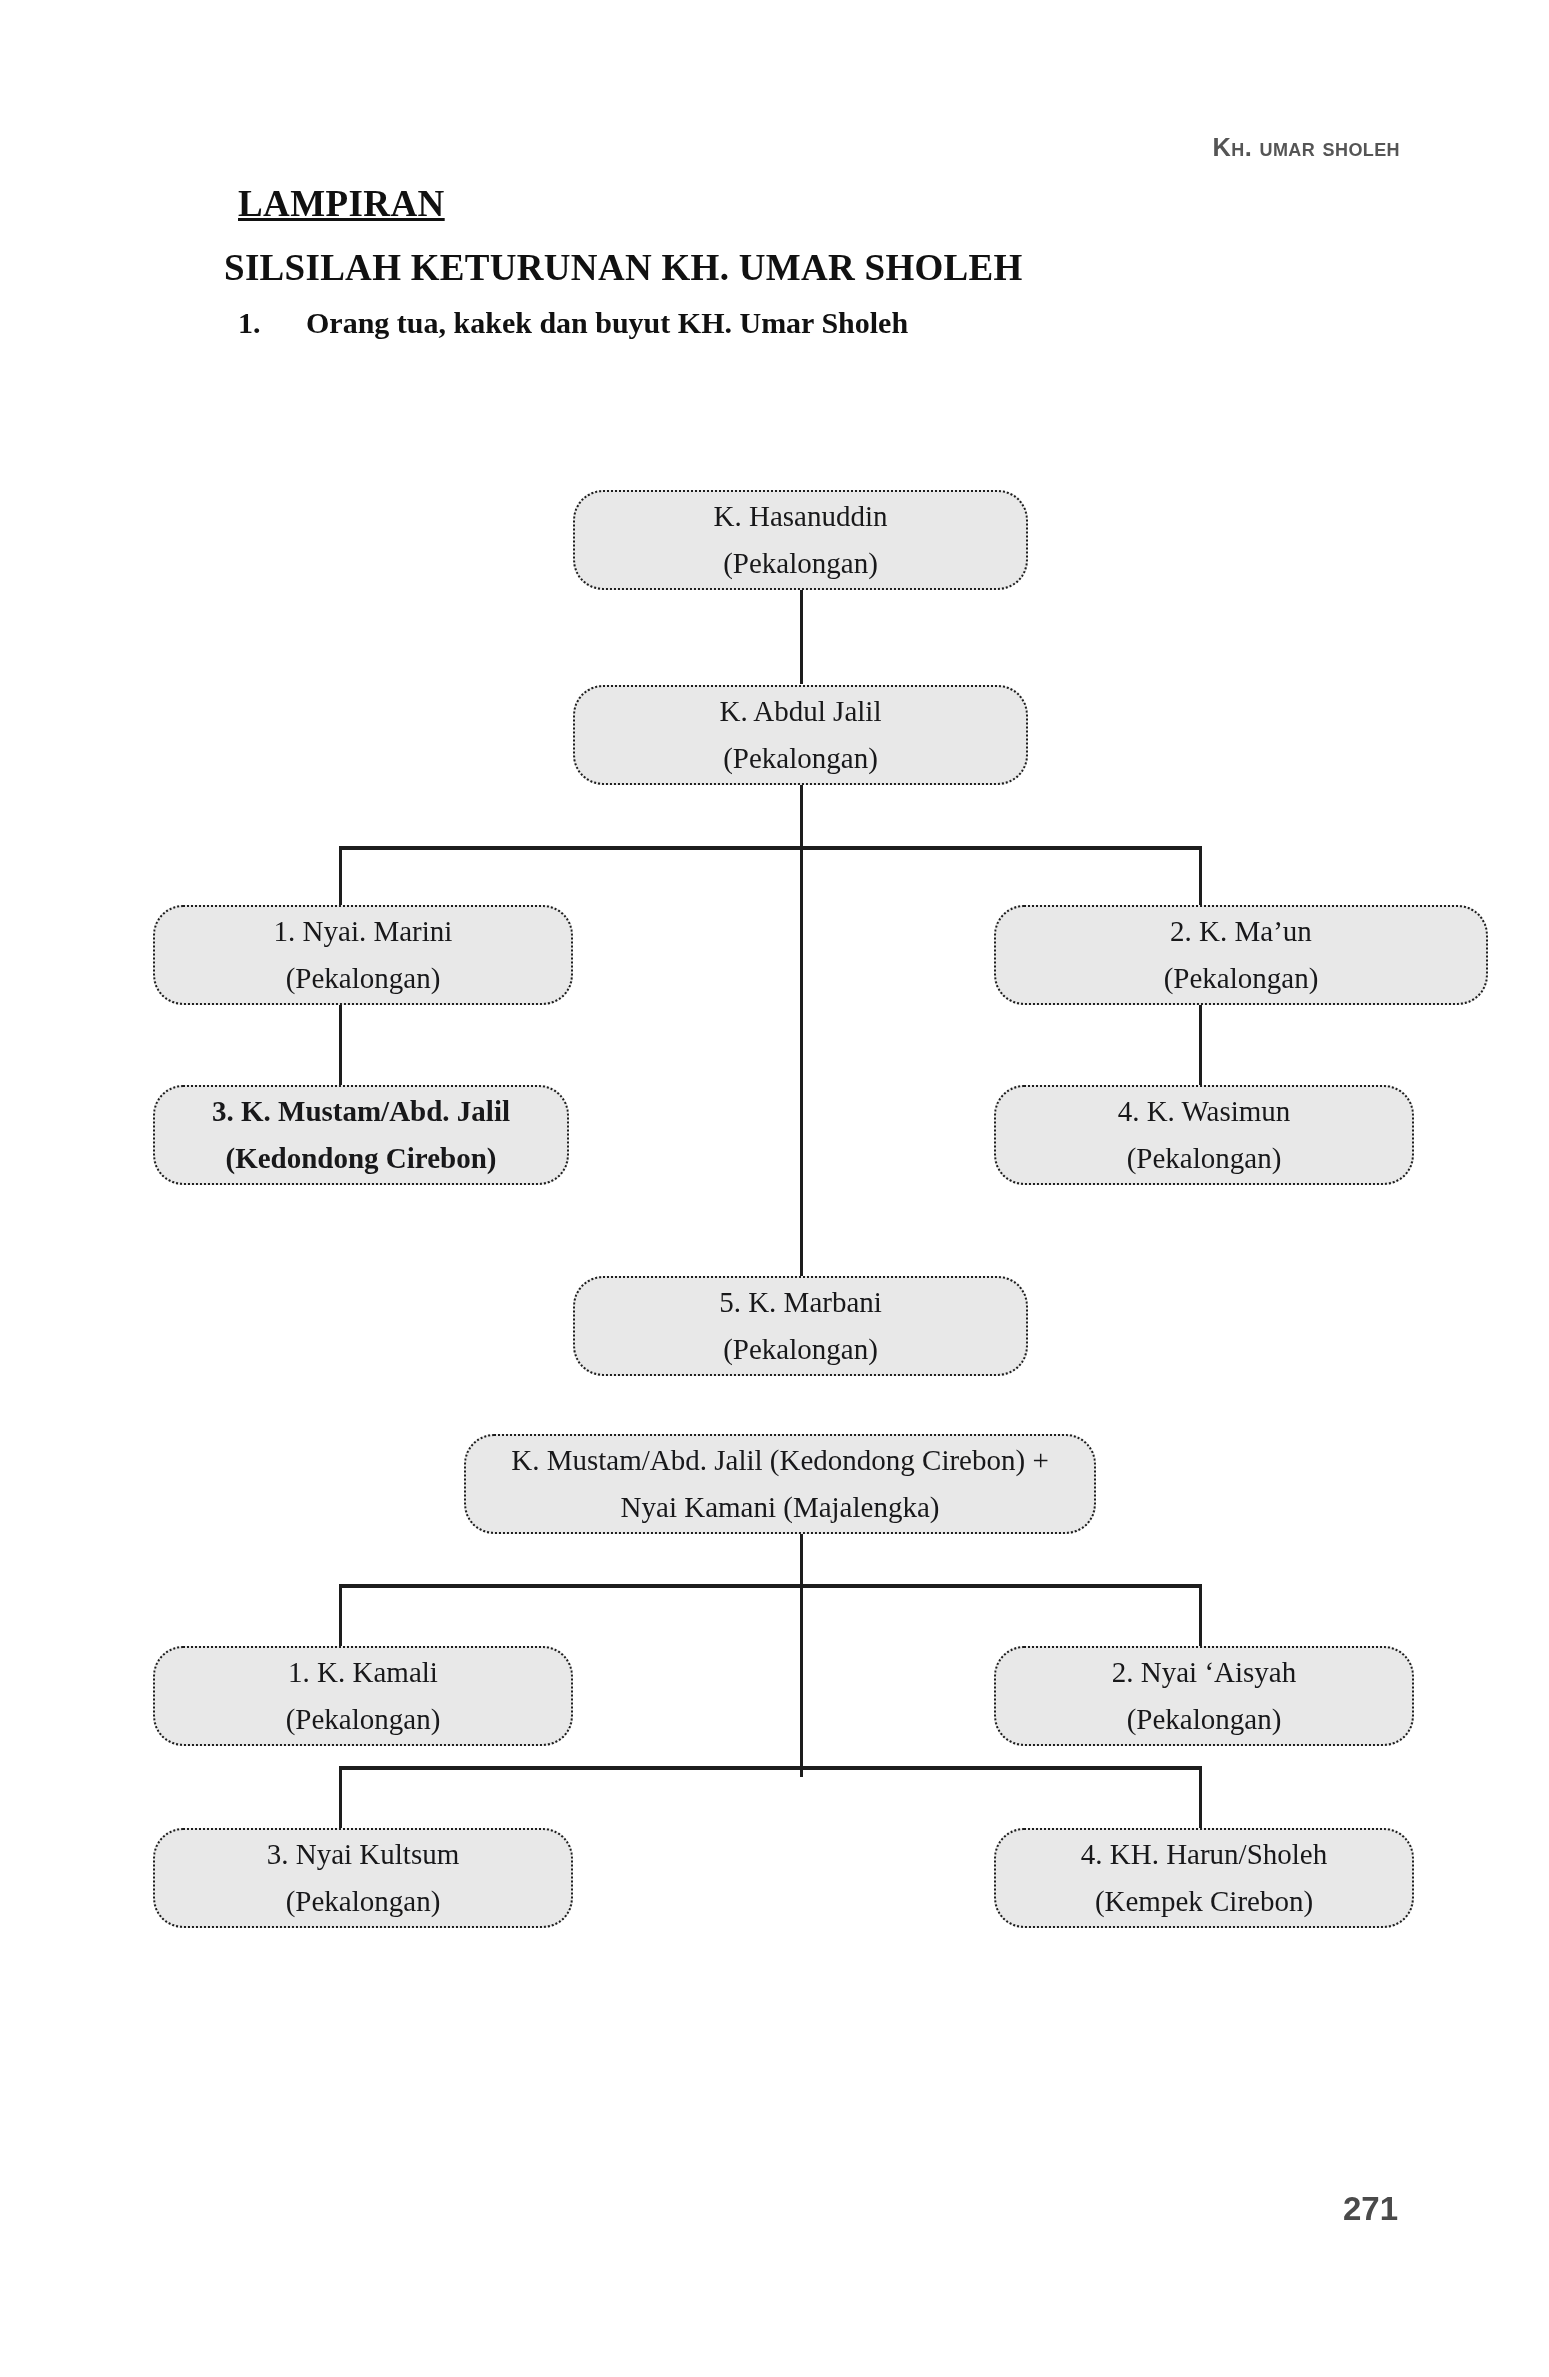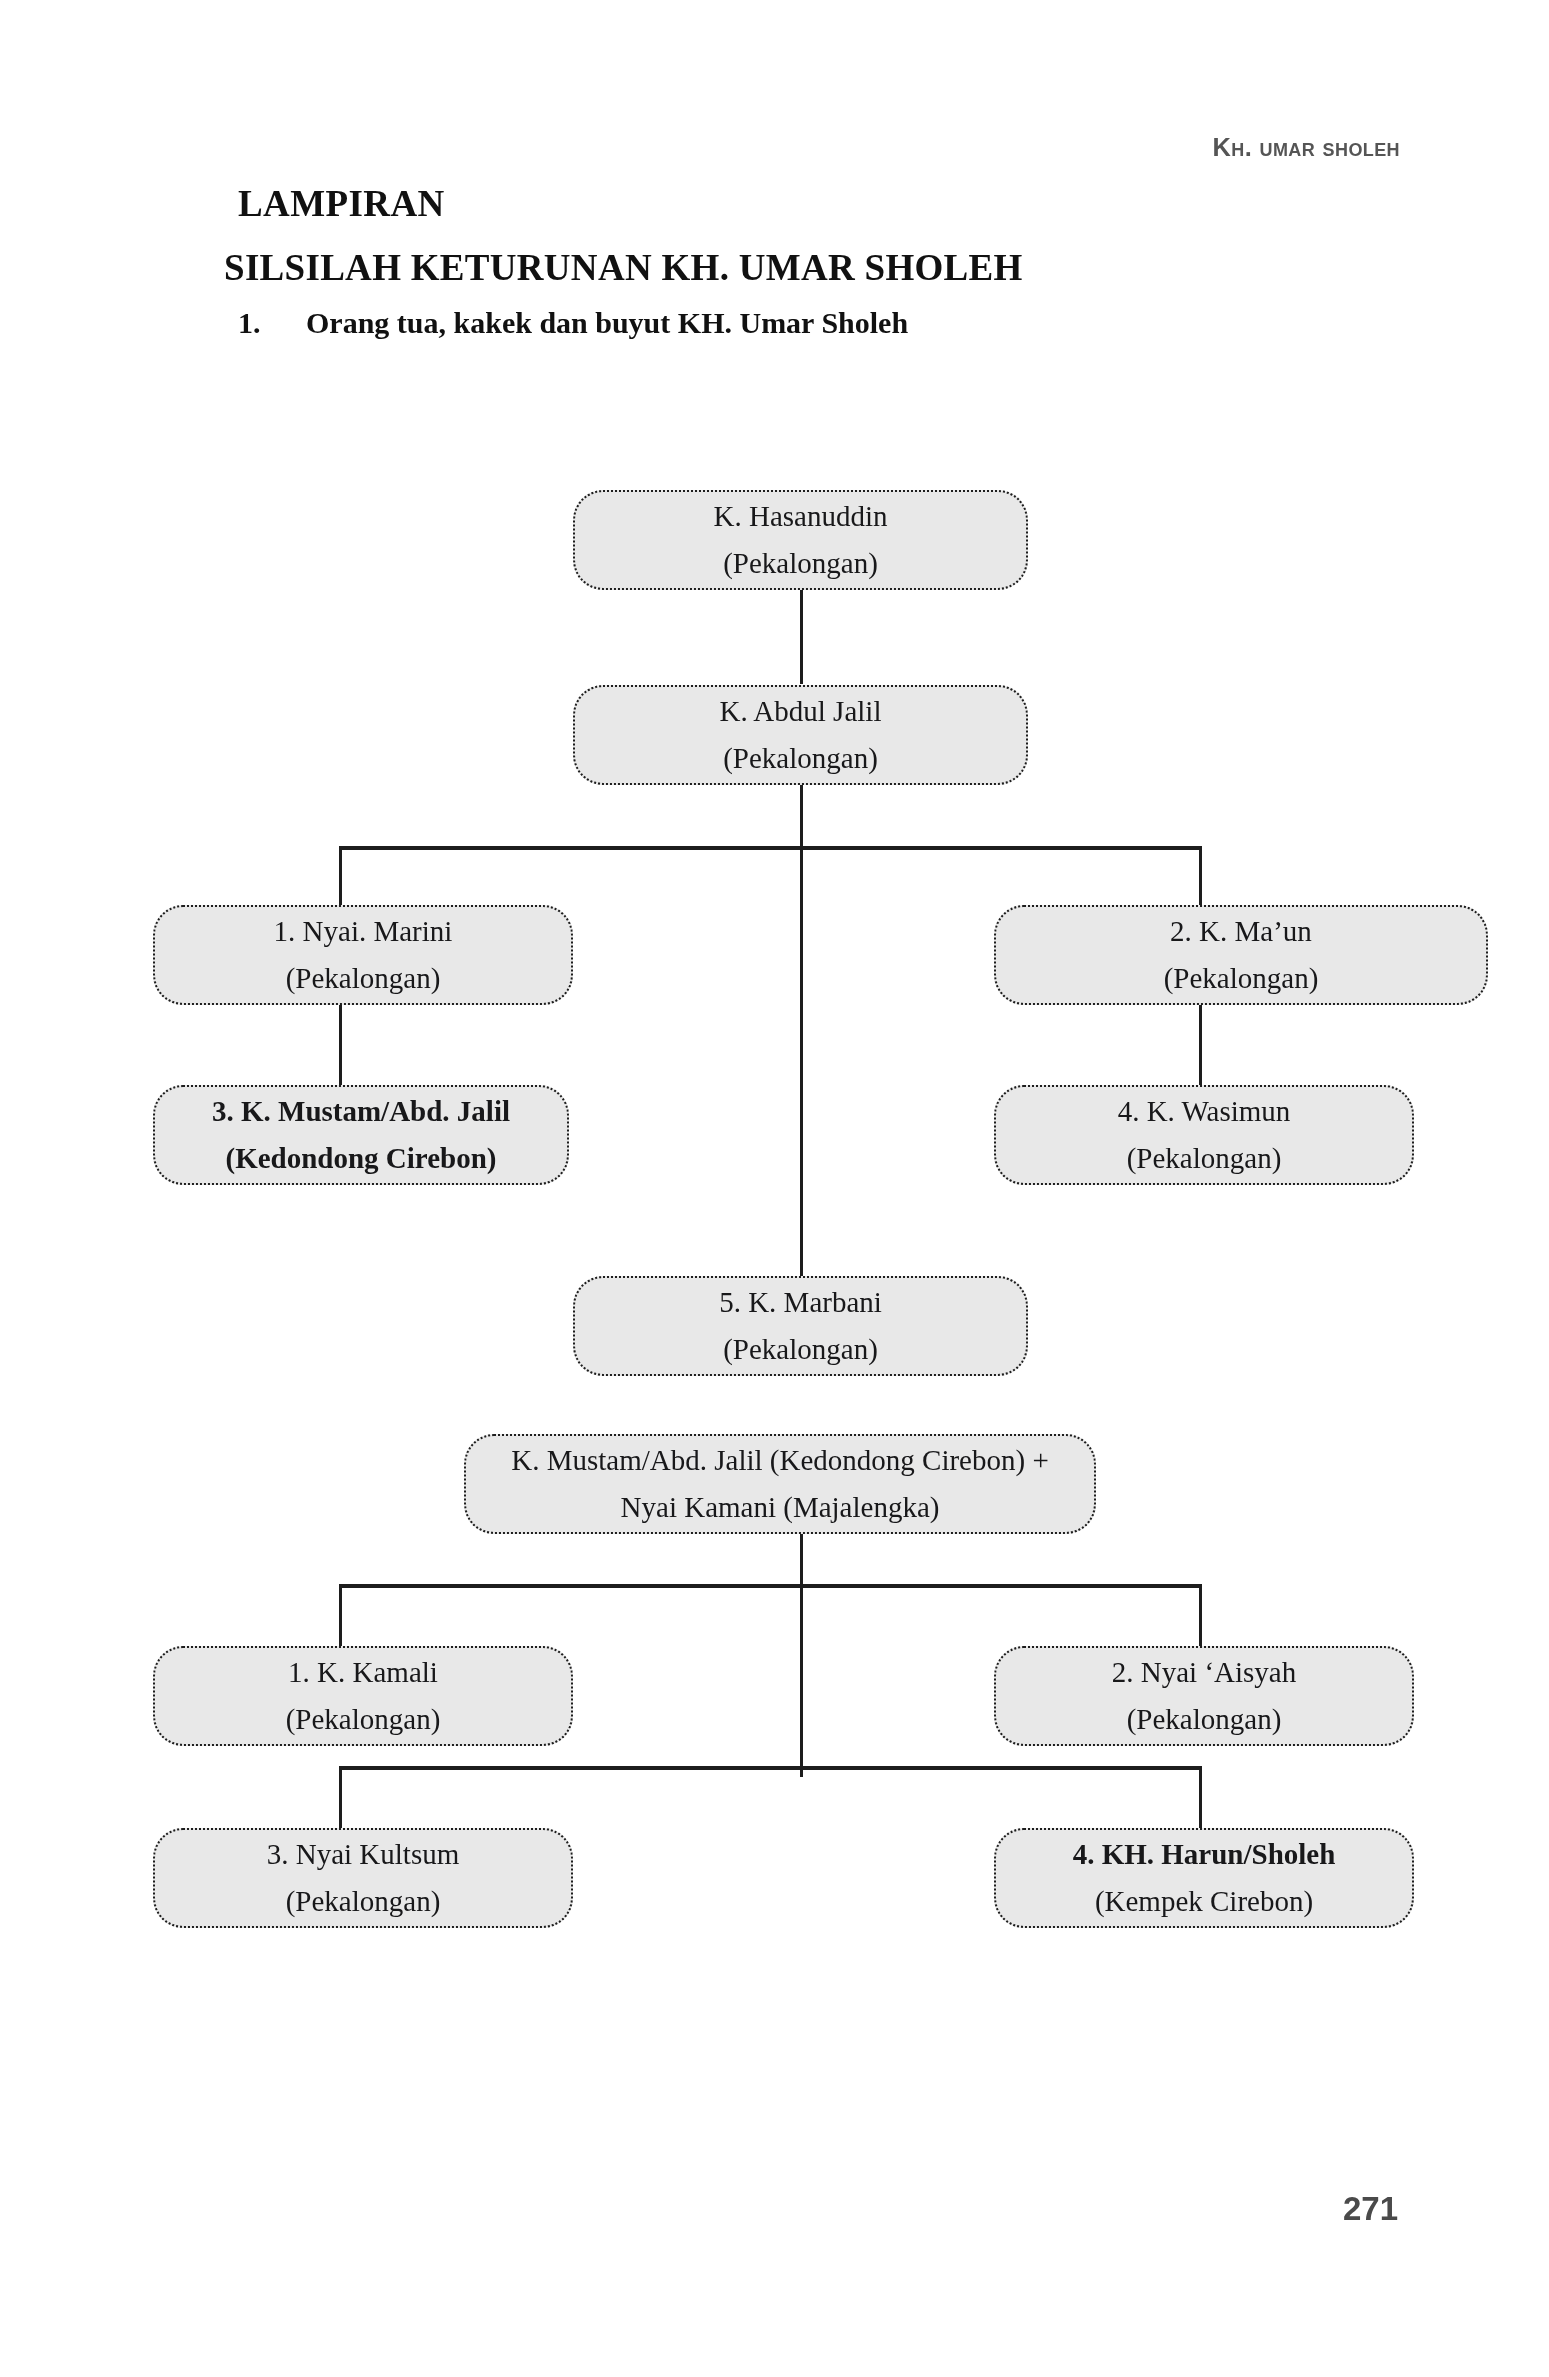--- a/index.html
+++ b/index.html
@@ -34,20 +34,21 @@
   
   #title-lampiran {
     position: absolute;
     left: 238px;
     top: 182px;
     font-family: "Liberation Serif", "DejaVu Serif", serif;
     font-weight: bold;
     font-size: 37px;
     letter-spacing: 0.4px;
     color: #111111;
+    text-decoration: underline;
   }
   #title-silsilah {
     position: absolute;
     left: 224px;
     top: 246px;
     font-family: "Liberation Serif", "DejaVu Serif", serif;
     font-weight: bold;
     font-size: 37px;
     letter-spacing: 0.3px;
     color: #111111;
@@ -84,21 +85,21 @@
     justify-content: center;
     text-align: right;
     font-family: "Liberation Serif", "DejaVu Serif", serif;
     font-size: 29px;
     line-height: 1.42;
     color: #18181a;
     z-index: 2;
   }
   .node .ln2 { margin-top: 5.3px; }
   .node.bold { font-weight: bold; }
-  .node.bold-first .ln1 { font-weight: bold; }
+  .node.bold-first .ln1 { font-weight: normal; }
 
   .connector {
     position: absolute;
     background: #1d1d1d;
     z-index: 1;
   }
   .v { width: 2.6px; }
   .h { height: 3.5px; }
 
   

